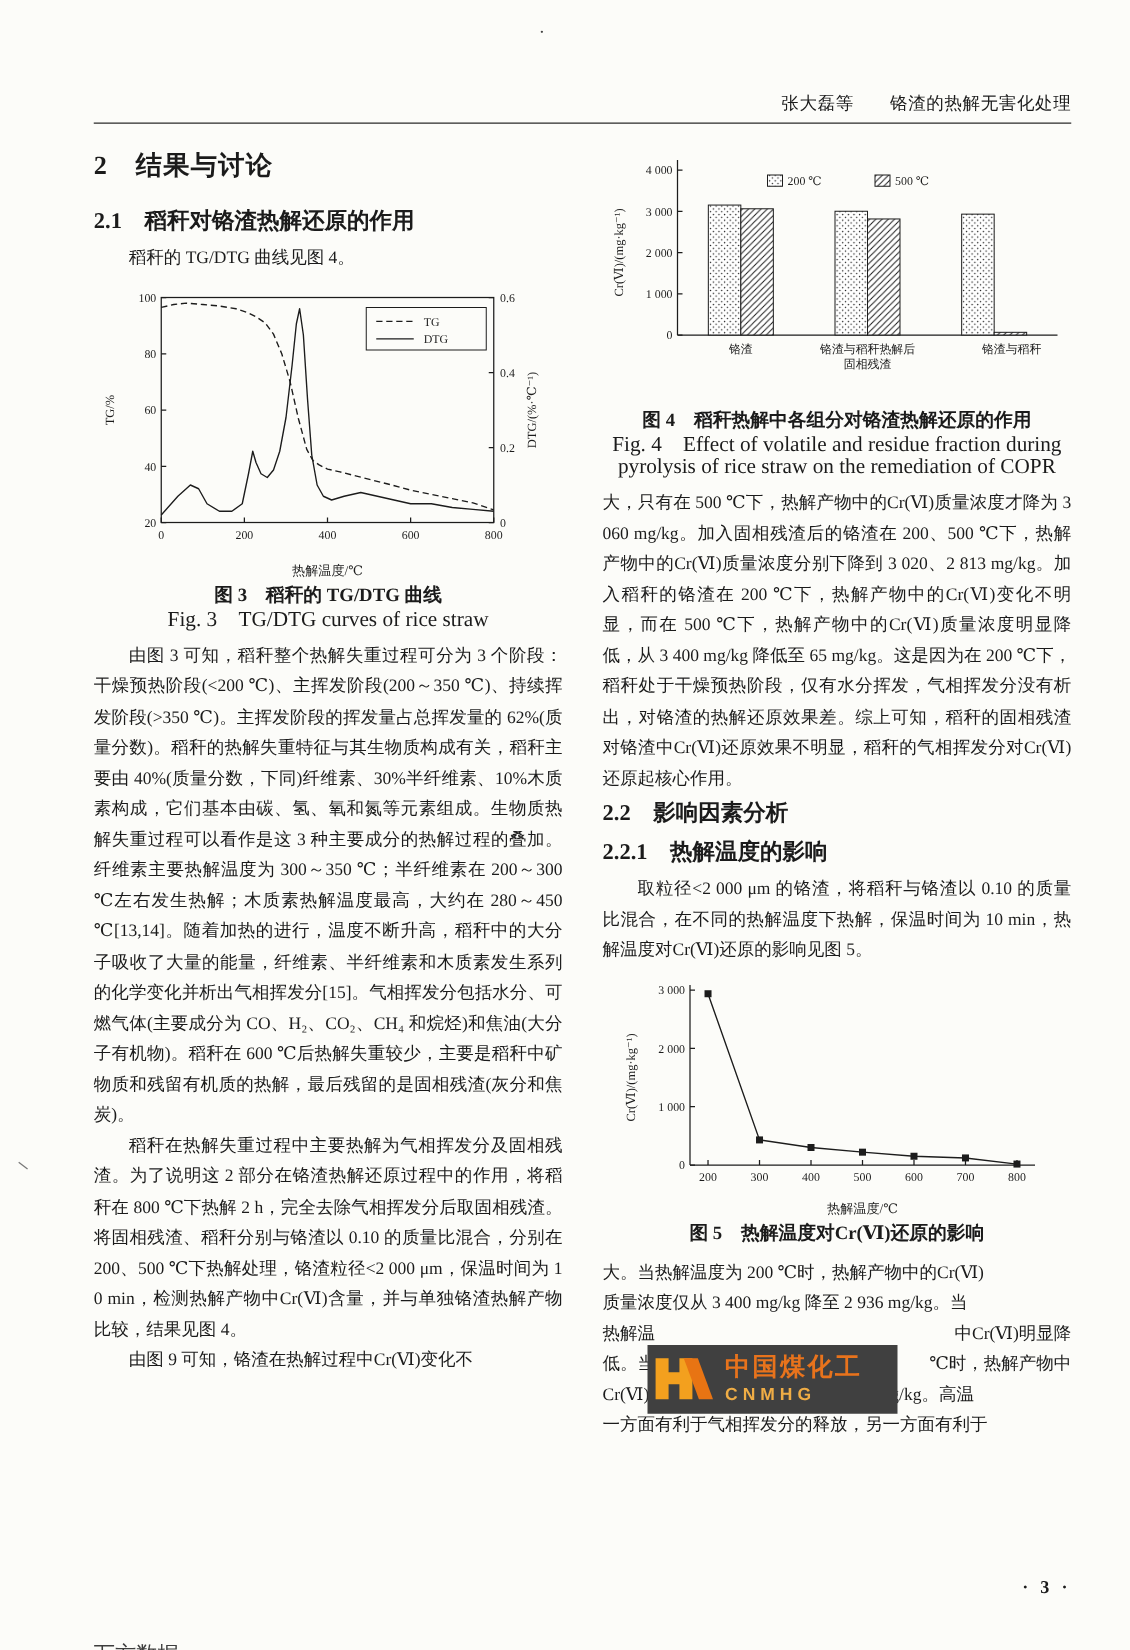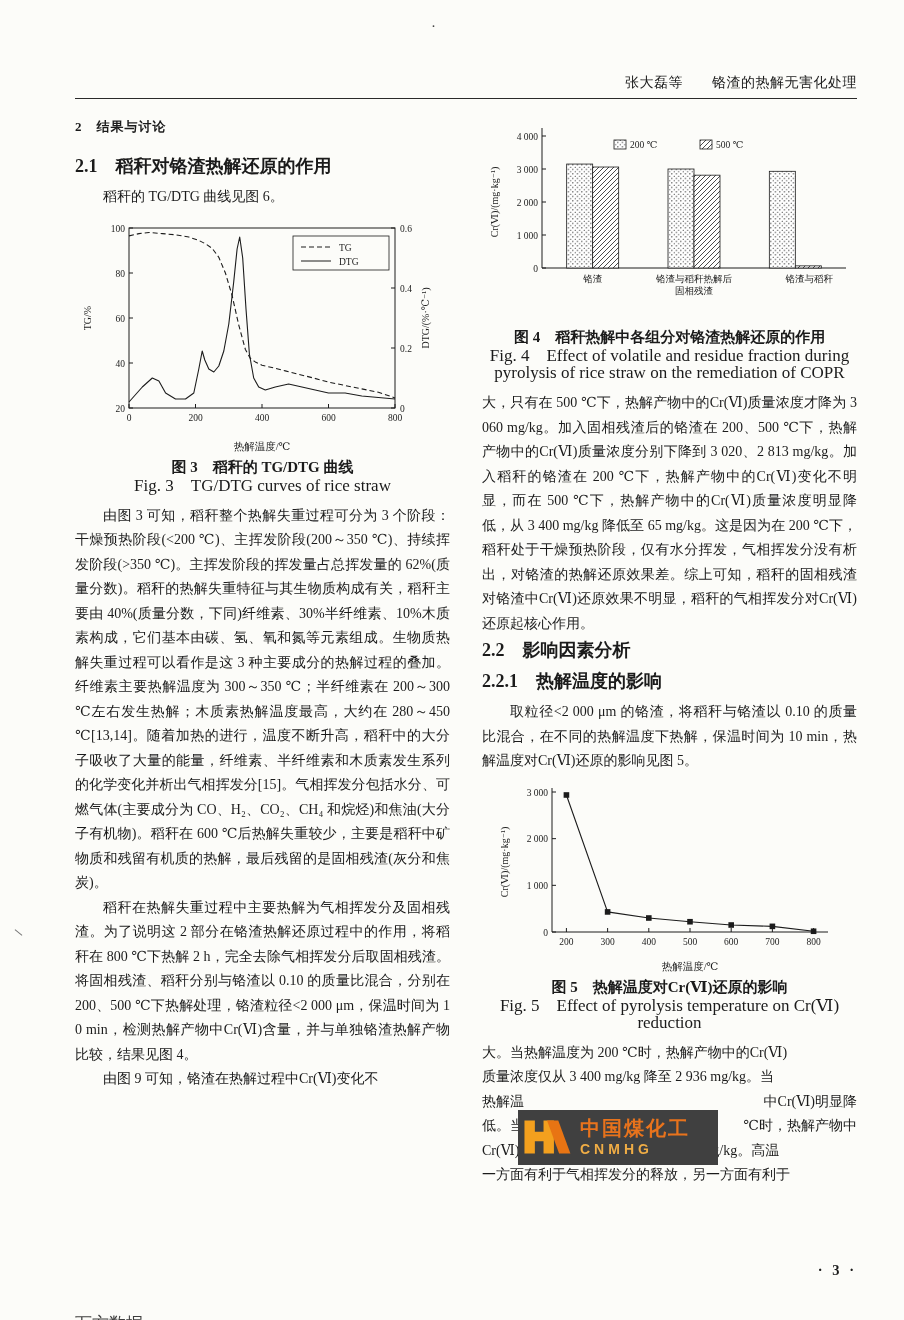--- a/index.html
+++ b/index.html
@@ -6,21 +6,21 @@
   html,body{margin:0;padding:0;background:#9a9a96;}
   .page{position:relative;width:904px;height:1320px;margin:0 auto;background:#fcfcf9;
         font-family:"Liberation Serif","DejaVu Serif",serif;color:#1b1b1b;overflow:hidden;}
   .top-mark{position:absolute;left:431px;top:18px;font-size:15px;color:#444;}
   .margin-mark{position:absolute;left:14px;top:932px;width:9px;border-top:1.6px solid #777;transform:rotate(38deg);}
   .running-head{position:absolute;top:74px;left:75px;width:782px;text-align:right;font-size:14px;letter-spacing:.5px;}
   .header-rule{position:absolute;top:98px;left:75px;width:782px;border-top:1.3px solid #2a2a2a;}
   .col{position:absolute;width:375px;}
   .col-left{left:75px;top:112px;}
   .col-right{left:482px;top:106px;}
-  .h1{font-size:13px;font-weight:bold;margin:6px 0 18px;letter-spacing:1px;}
+  .h1{font-size:21px;font-weight:bold;margin:6px 0 18px;letter-spacing:1px;}
   .h2{font-size:18px;font-weight:bold;margin:2px 0 7px;}
   p.body{margin:0;font-size:14px;line-height:24.5px;text-align:justify;word-break:break-all;}
   .indent{text-indent:2em;}
   .fig{margin:6px 0 10px;text-align:center;}
   .fig svg{display:block;margin:0 auto;font-family:"Liberation Serif","DejaVu Serif",serif;}
   .cap-zh{font-size:15px;font-weight:bold;margin-top:2px;text-align:center;line-height:19px;}
   .cap-en{font-size:17px;text-align:center;line-height:17px;}
   .lines{position:relative;}
   .lines .line{font-size:14px;line-height:24.5px;text-align:justify;word-break:break-all;}
   .line.split{display:flex;justify-content:space-between;}
@@ -41,21 +41,21 @@
 <div class="page">
 
   <div class="top-mark">·</div>
   <div class="margin-mark"></div>
   <div class="running-head">张大磊等　　铬渣的热解无害化处理</div>
   <div class="header-rule"></div>
 
   <div class="col col-left">
     <div class="h1">2　结果与讨论</div>
     <div class="h2">2.1　稻秆对铬渣热解还原的作用</div>
-    <p class="body indent">稻秆的 TG/DTG 曲线见图 6。</p>
+    <p class="body indent">稻秆的 TG/DTG 曲线见图 4。</p>
 
     <div class="fig">
       <svg id="fig3" width="372" height="240" viewBox="0 0 372 240">
           <rect x="52" y="12" width="266" height="180" fill="none" stroke="#1c1c1c" stroke-width="1"></rect>
           <line x1="52" x2="56" y1="192" y2="192" stroke="#1c1c1c"></line>
           <text x="48" y="195.5" text-anchor="end" font-size="9.5" fill="#1c1c1c">20</text>
           <line x1="52" x2="56" y1="147" y2="147" stroke="#1c1c1c"></line>
           <text x="48" y="150.5" text-anchor="end" font-size="9.5" fill="#1c1c1c">40</text>
           <line x1="52" x2="56" y1="102" y2="102" stroke="#1c1c1c"></line>
           <text x="48" y="105.5" text-anchor="end" font-size="9.5" fill="#1c1c1c">60</text>
@@ -184,21 +184,20 @@
           <rect x="110.81194029850747" y="129.13333333333333" width="5.6" height="5.6" fill="#1c1c1c"></rect>
           <rect x="152.00597014925373" y="135.2" width="5.6" height="5.6" fill="#1c1c1c"></rect>
           <rect x="193.2" y="138.9333333333333" width="5.6" height="5.6" fill="#1c1c1c"></rect>
           <rect x="234.39402985074625" y="142.2" width="5.6" height="5.6" fill="#1c1c1c"></rect>
           <rect x="275.5880597014925" y="143.5533333333333" width="5.6" height="5.6" fill="#1c1c1c"></rect>
           <rect x="316.7820895522388" y="148.45333333333332" width="5.6" height="5.6" fill="#1c1c1c"></rect>
           <text x="14" y="82" text-anchor="middle" font-size="10" fill="#1c1c1c" transform="rotate(-90 14 82)">Cr(Ⅵ)/(mg·kg⁻¹)</text>
           <text x="196" y="190" text-anchor="middle" font-size="10.5" fill="#1c1c1c">热解温度/℃</text>
         </svg>
       <div class="cap-zh">图 5　热解温度对Cr(Ⅵ)还原的影响</div>
-      <div class="cap-en">Fig. 5　Effect of pyrolysis temperature on Cr(Ⅵ) reduction</div>
     </div>
 
     <div class="lines">
       <div class="line">大。当热解温度为 200 ℃时，热解产物中的Cr(Ⅵ)</div>
       <div class="line">质量浓度仅从 3 400 mg/kg 降至 2 936 mg/kg。当</div>
       <div class="line split">
         <span>热解温</span>
         <span>中Cr(Ⅵ)明显降</span>
       </div>
       <div class="line split">

